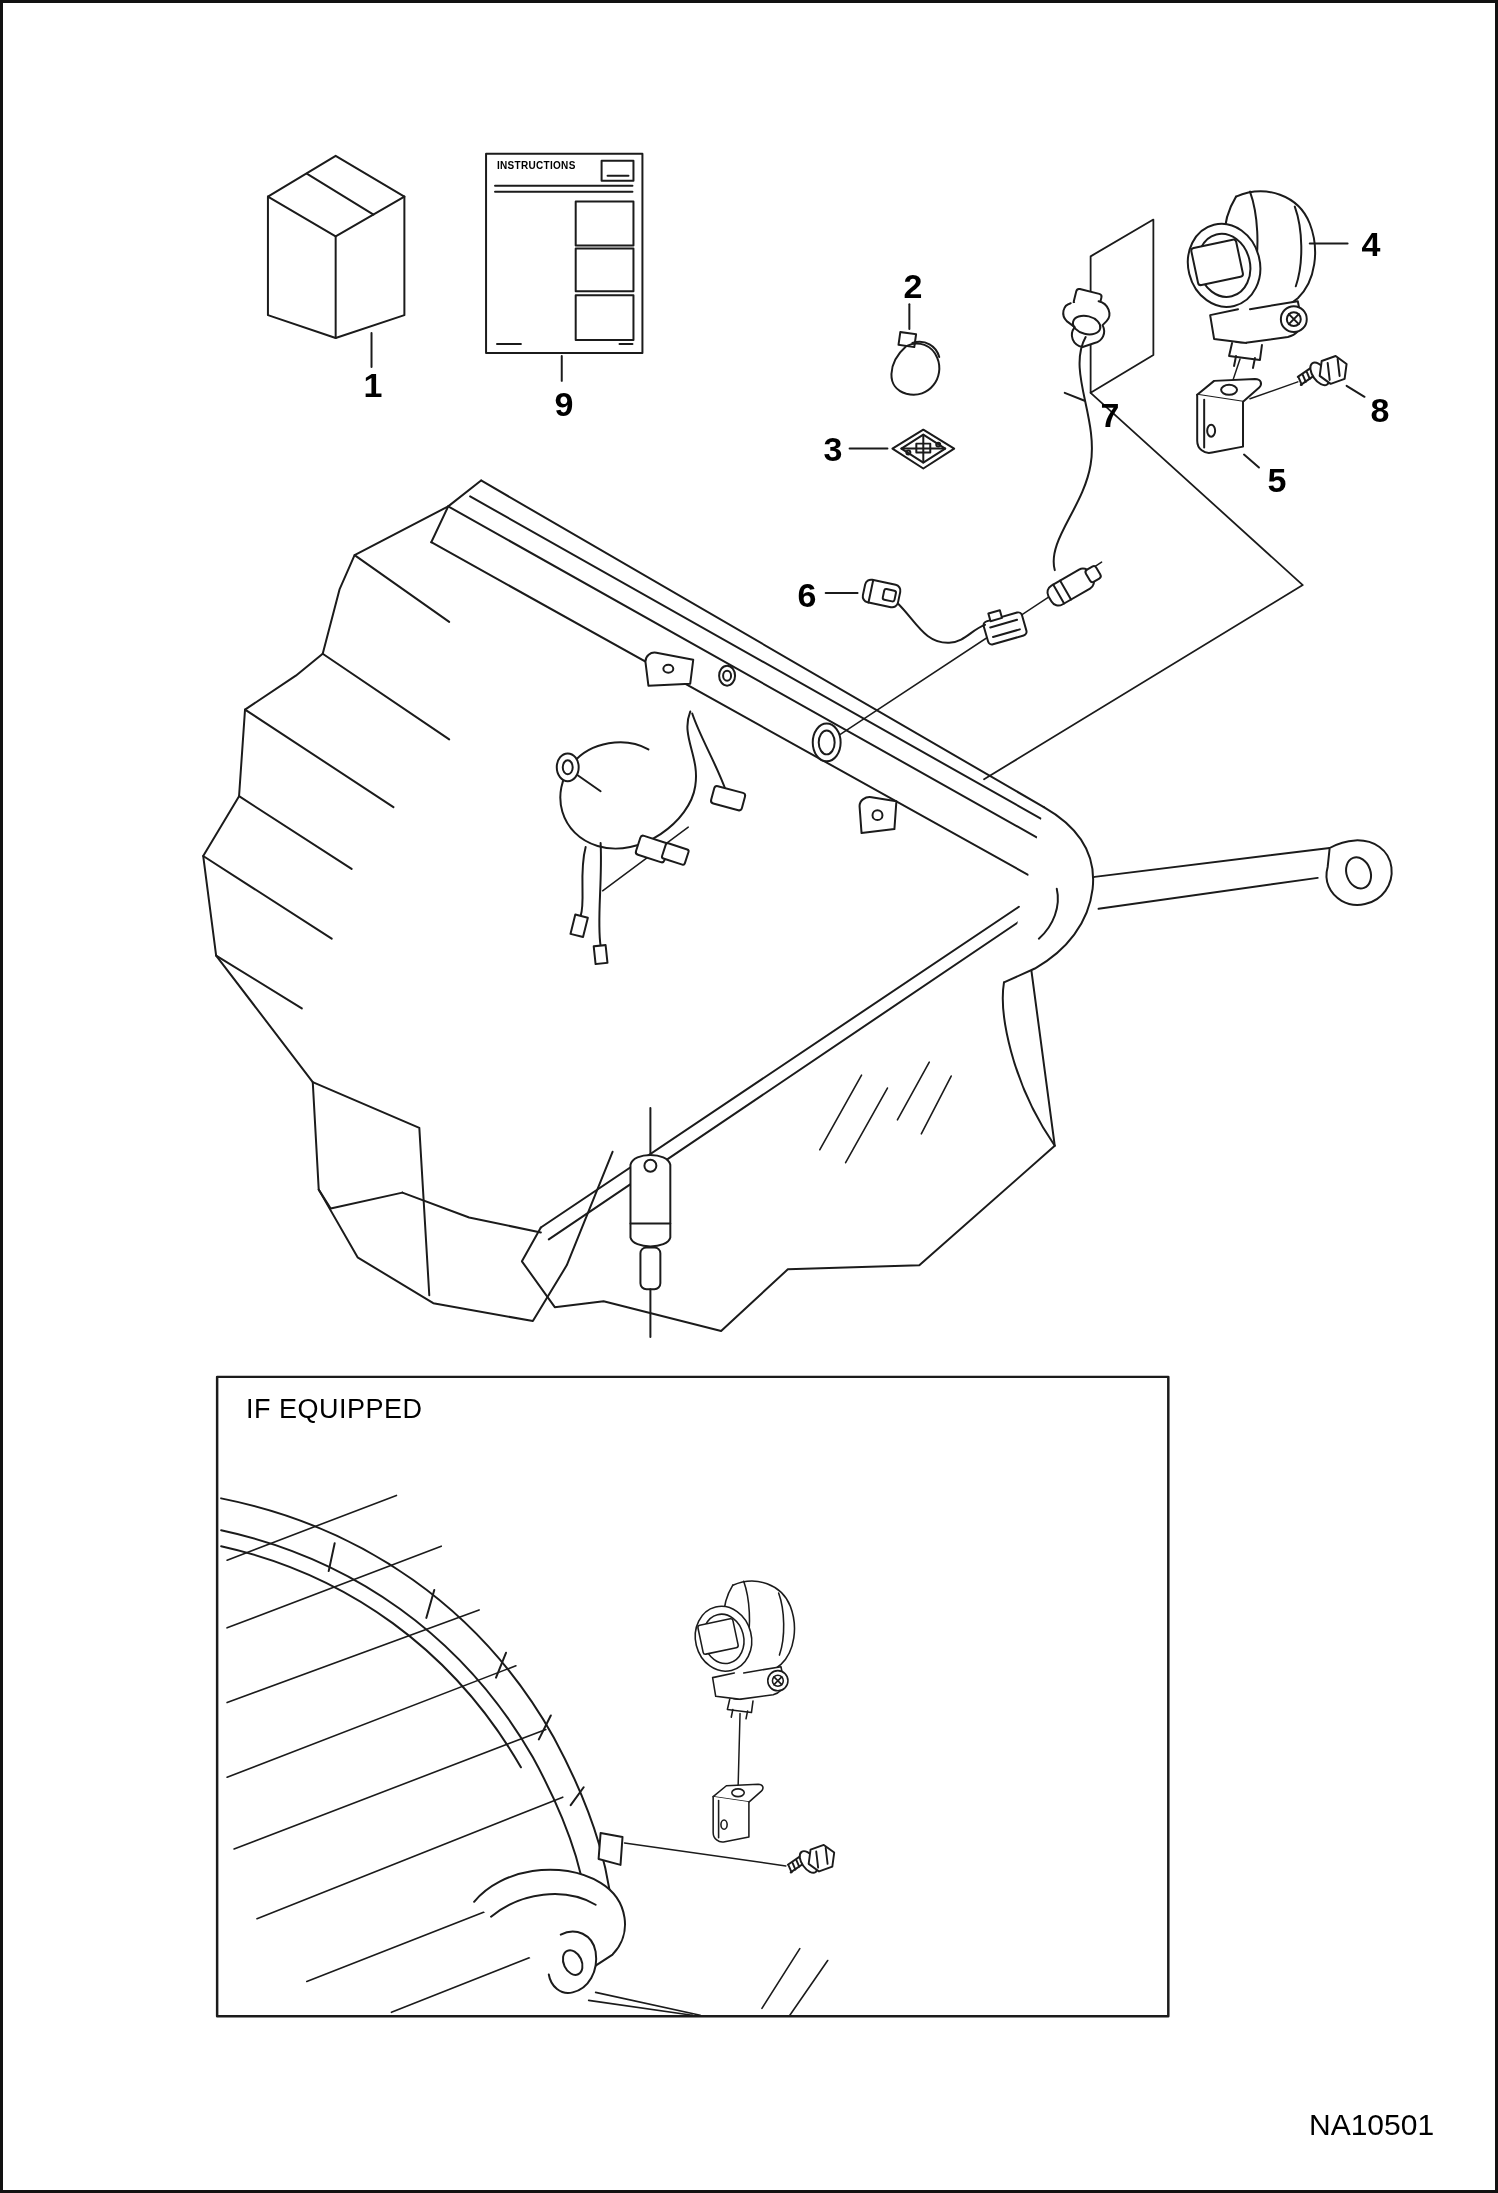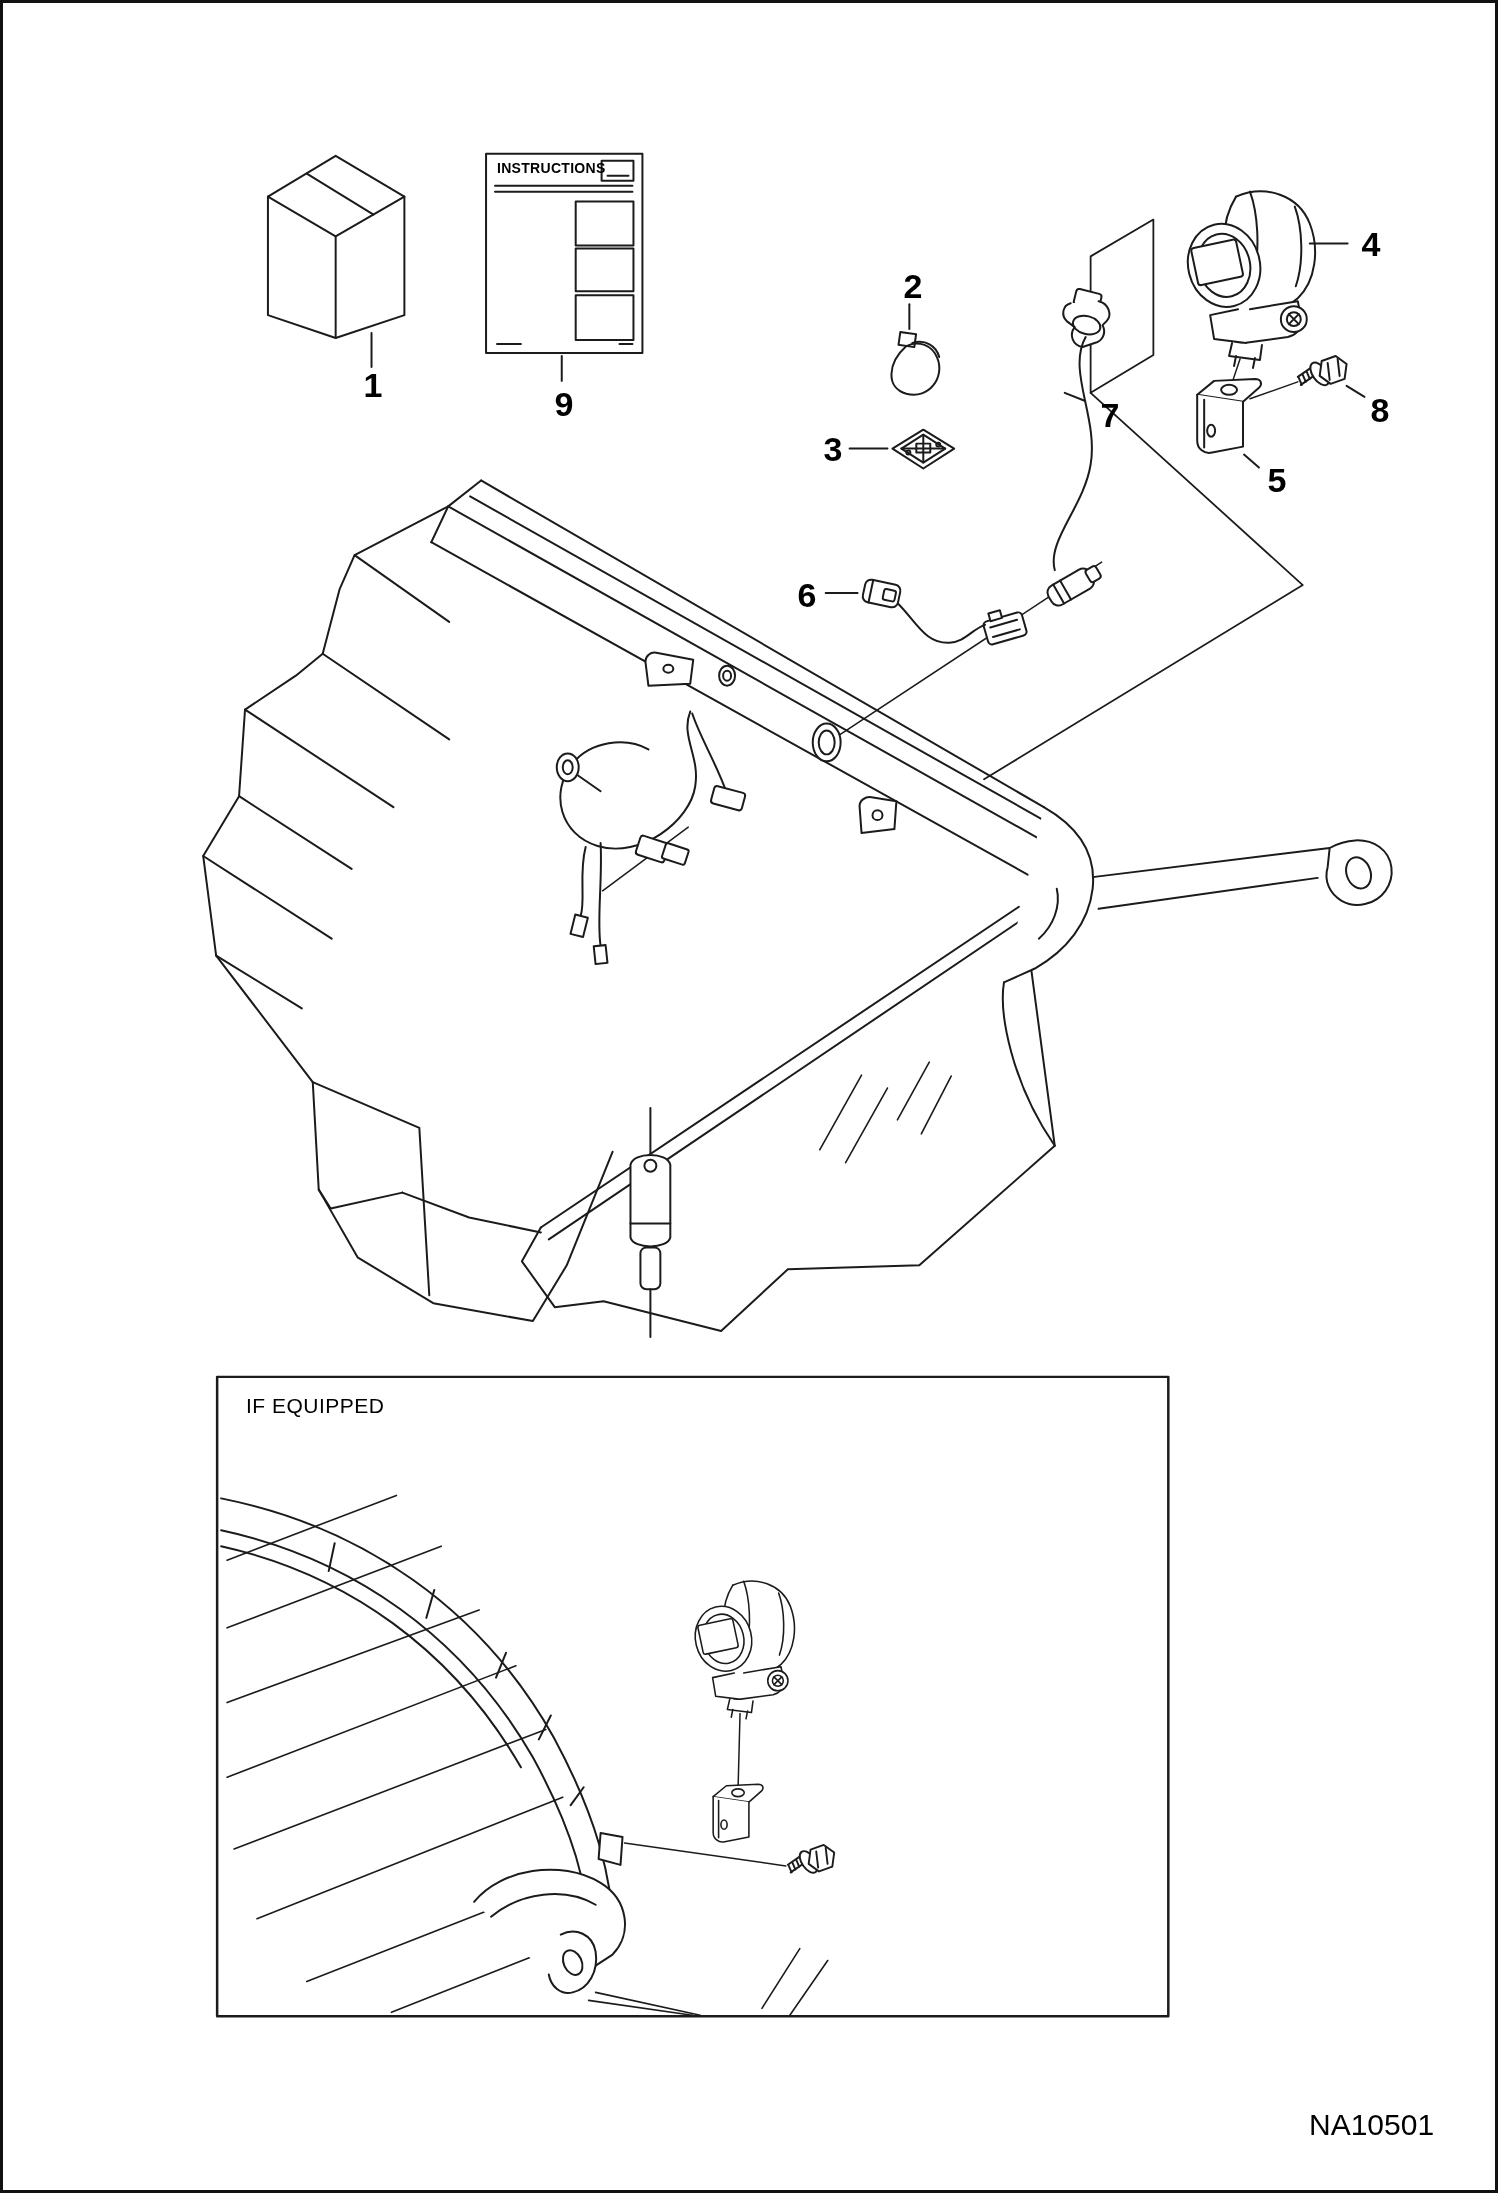--- a/index.html
+++ b/index.html
@@ -16,26 +16,26 @@
   .page svg{position:absolute;left:0;top:0;width:100%;height:100%;}
   .callout{
     position:absolute;
     transform:translate(-50%,-50%);
     font-size:34px;font-weight:700;color:#000;
     letter-spacing:0;line-height:1;
     white-space:nowrap;
   }
   .instr-title{
     position:absolute;left:494px;top:157px;
-    font-size:14px;font-weight:700;color:#000;letter-spacing:.3px;
+    font-size:10px;font-weight:700;color:#000;letter-spacing:.3px;
     white-space:nowrap;
   }
   .if-equipped{
     position:absolute;left:243px;top:1391px;
-    font-size:21px;font-weight:400;color:#000;letter-spacing:.5px;
+    font-size:27px;font-weight:400;color:#000;letter-spacing:.5px;
     white-space:nowrap;
   }
   .drawing-code{
     position:absolute;left:1306px;top:2105px;
     font-size:30px;font-weight:400;color:#000;
     white-space:nowrap;
     text-align:right;
   }
 </style>
 </head>

